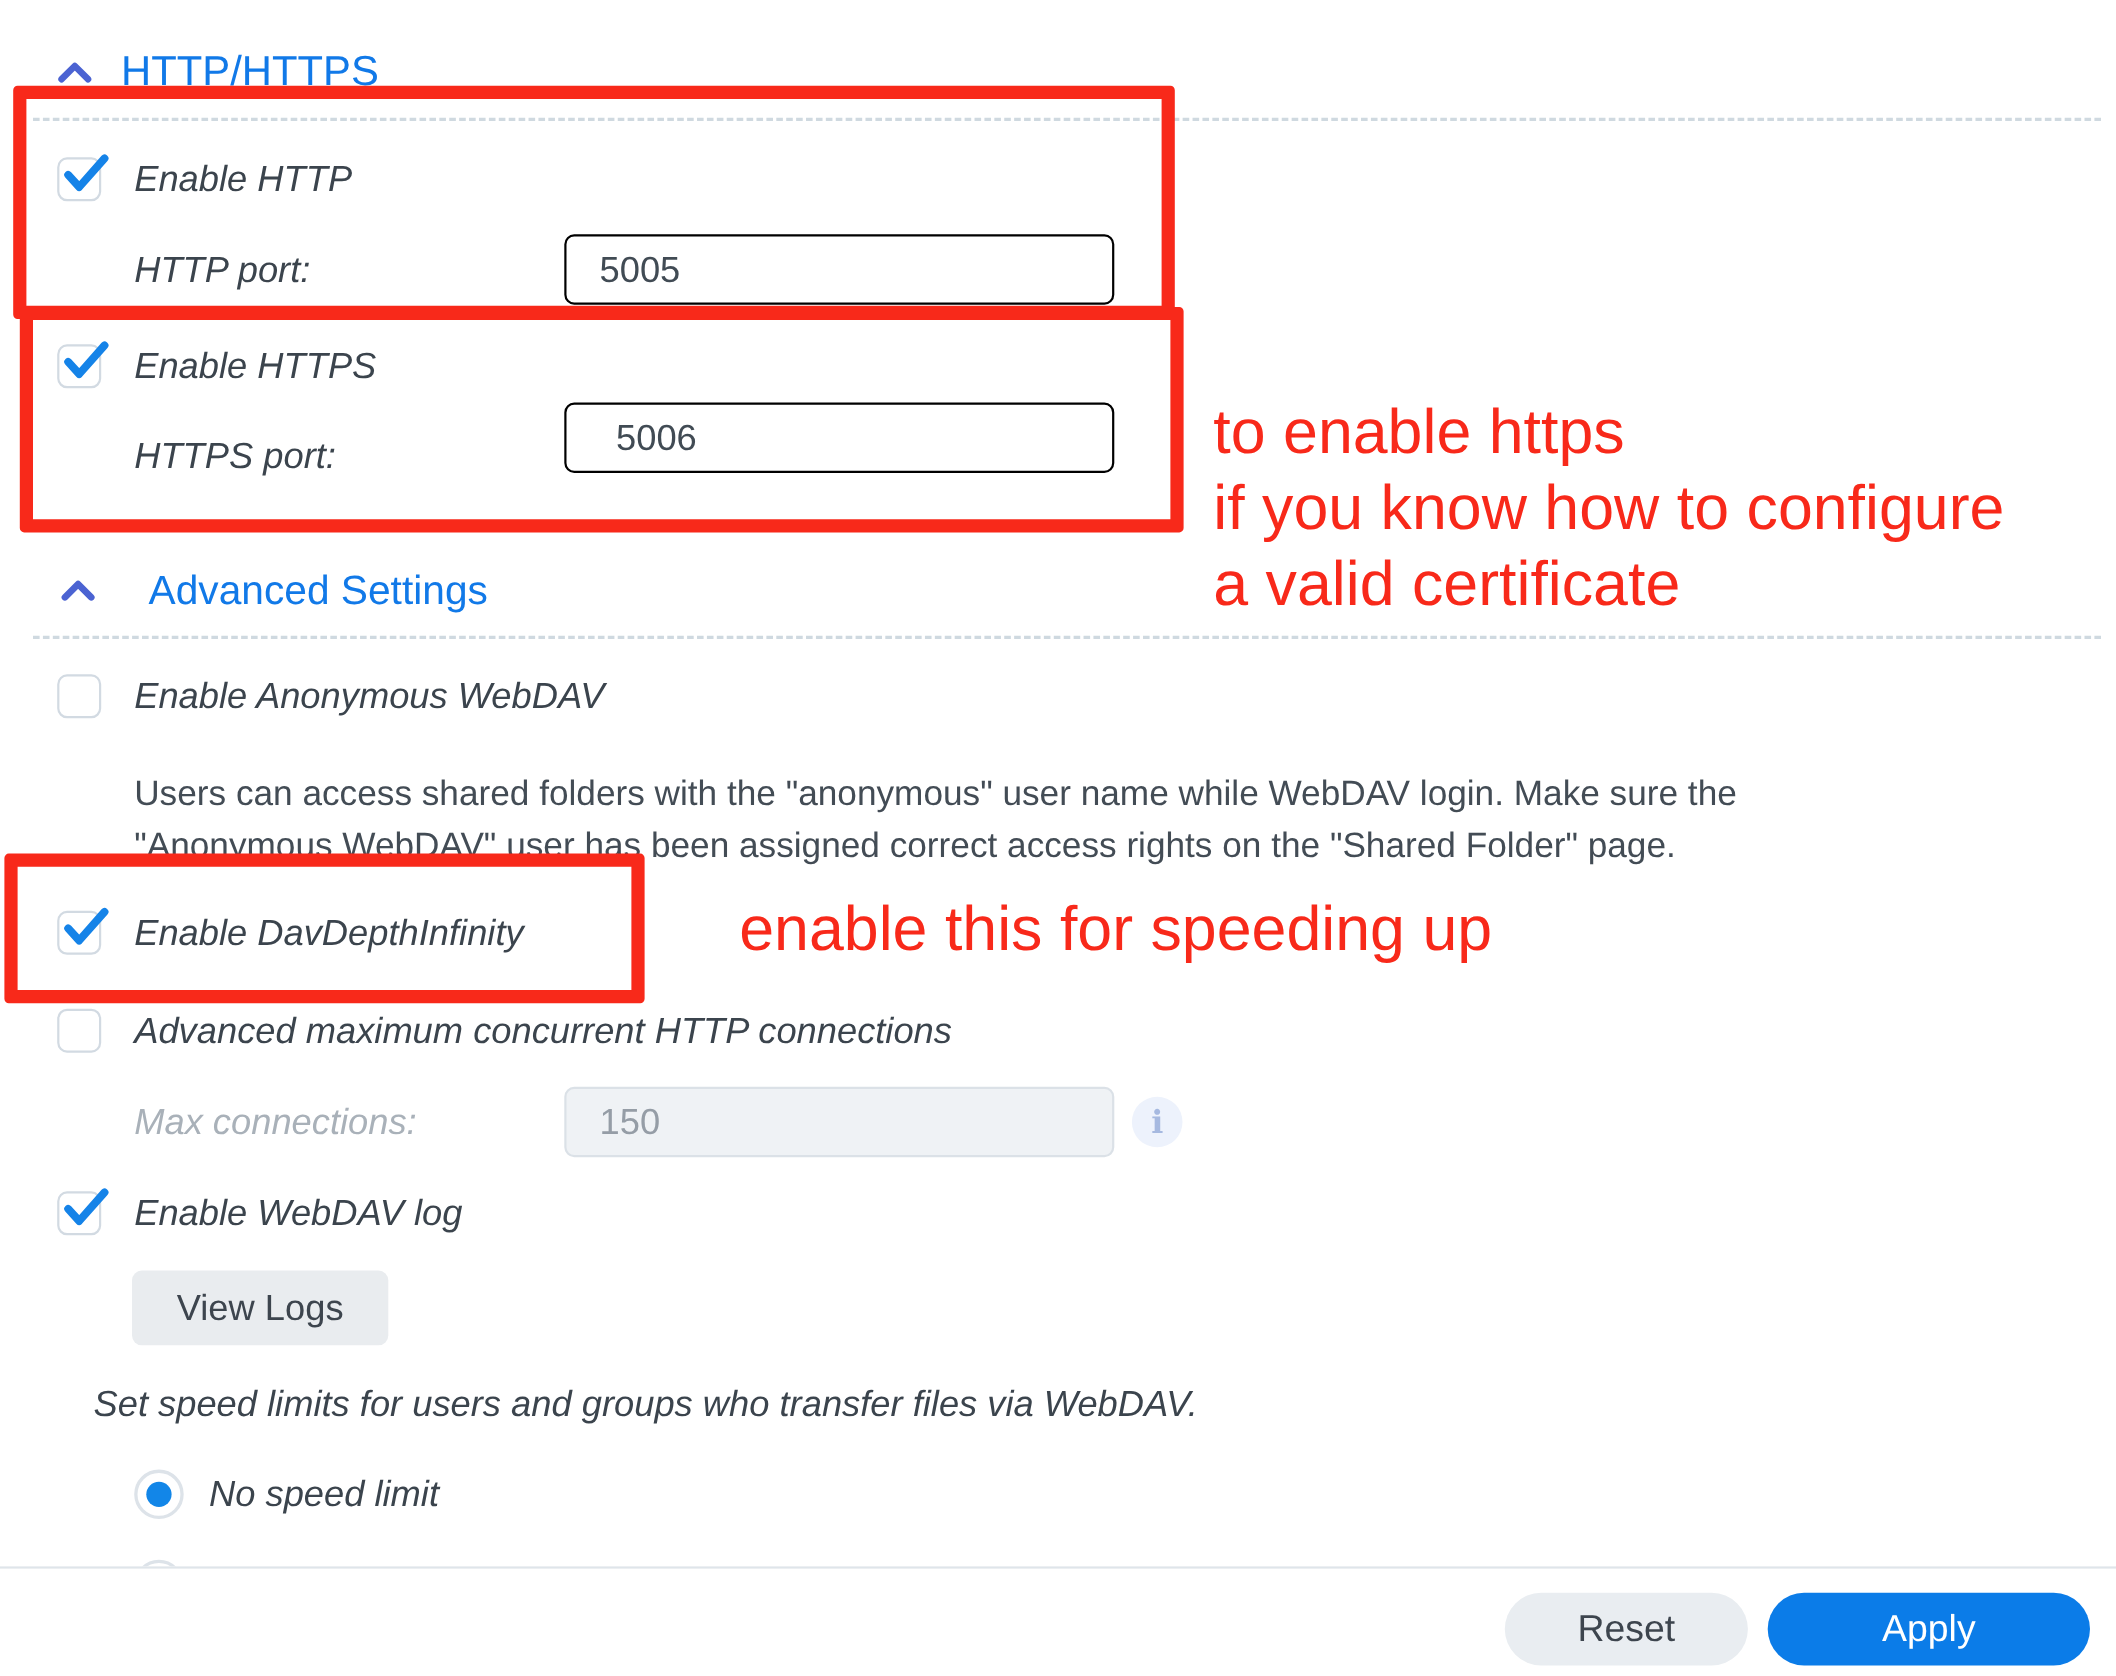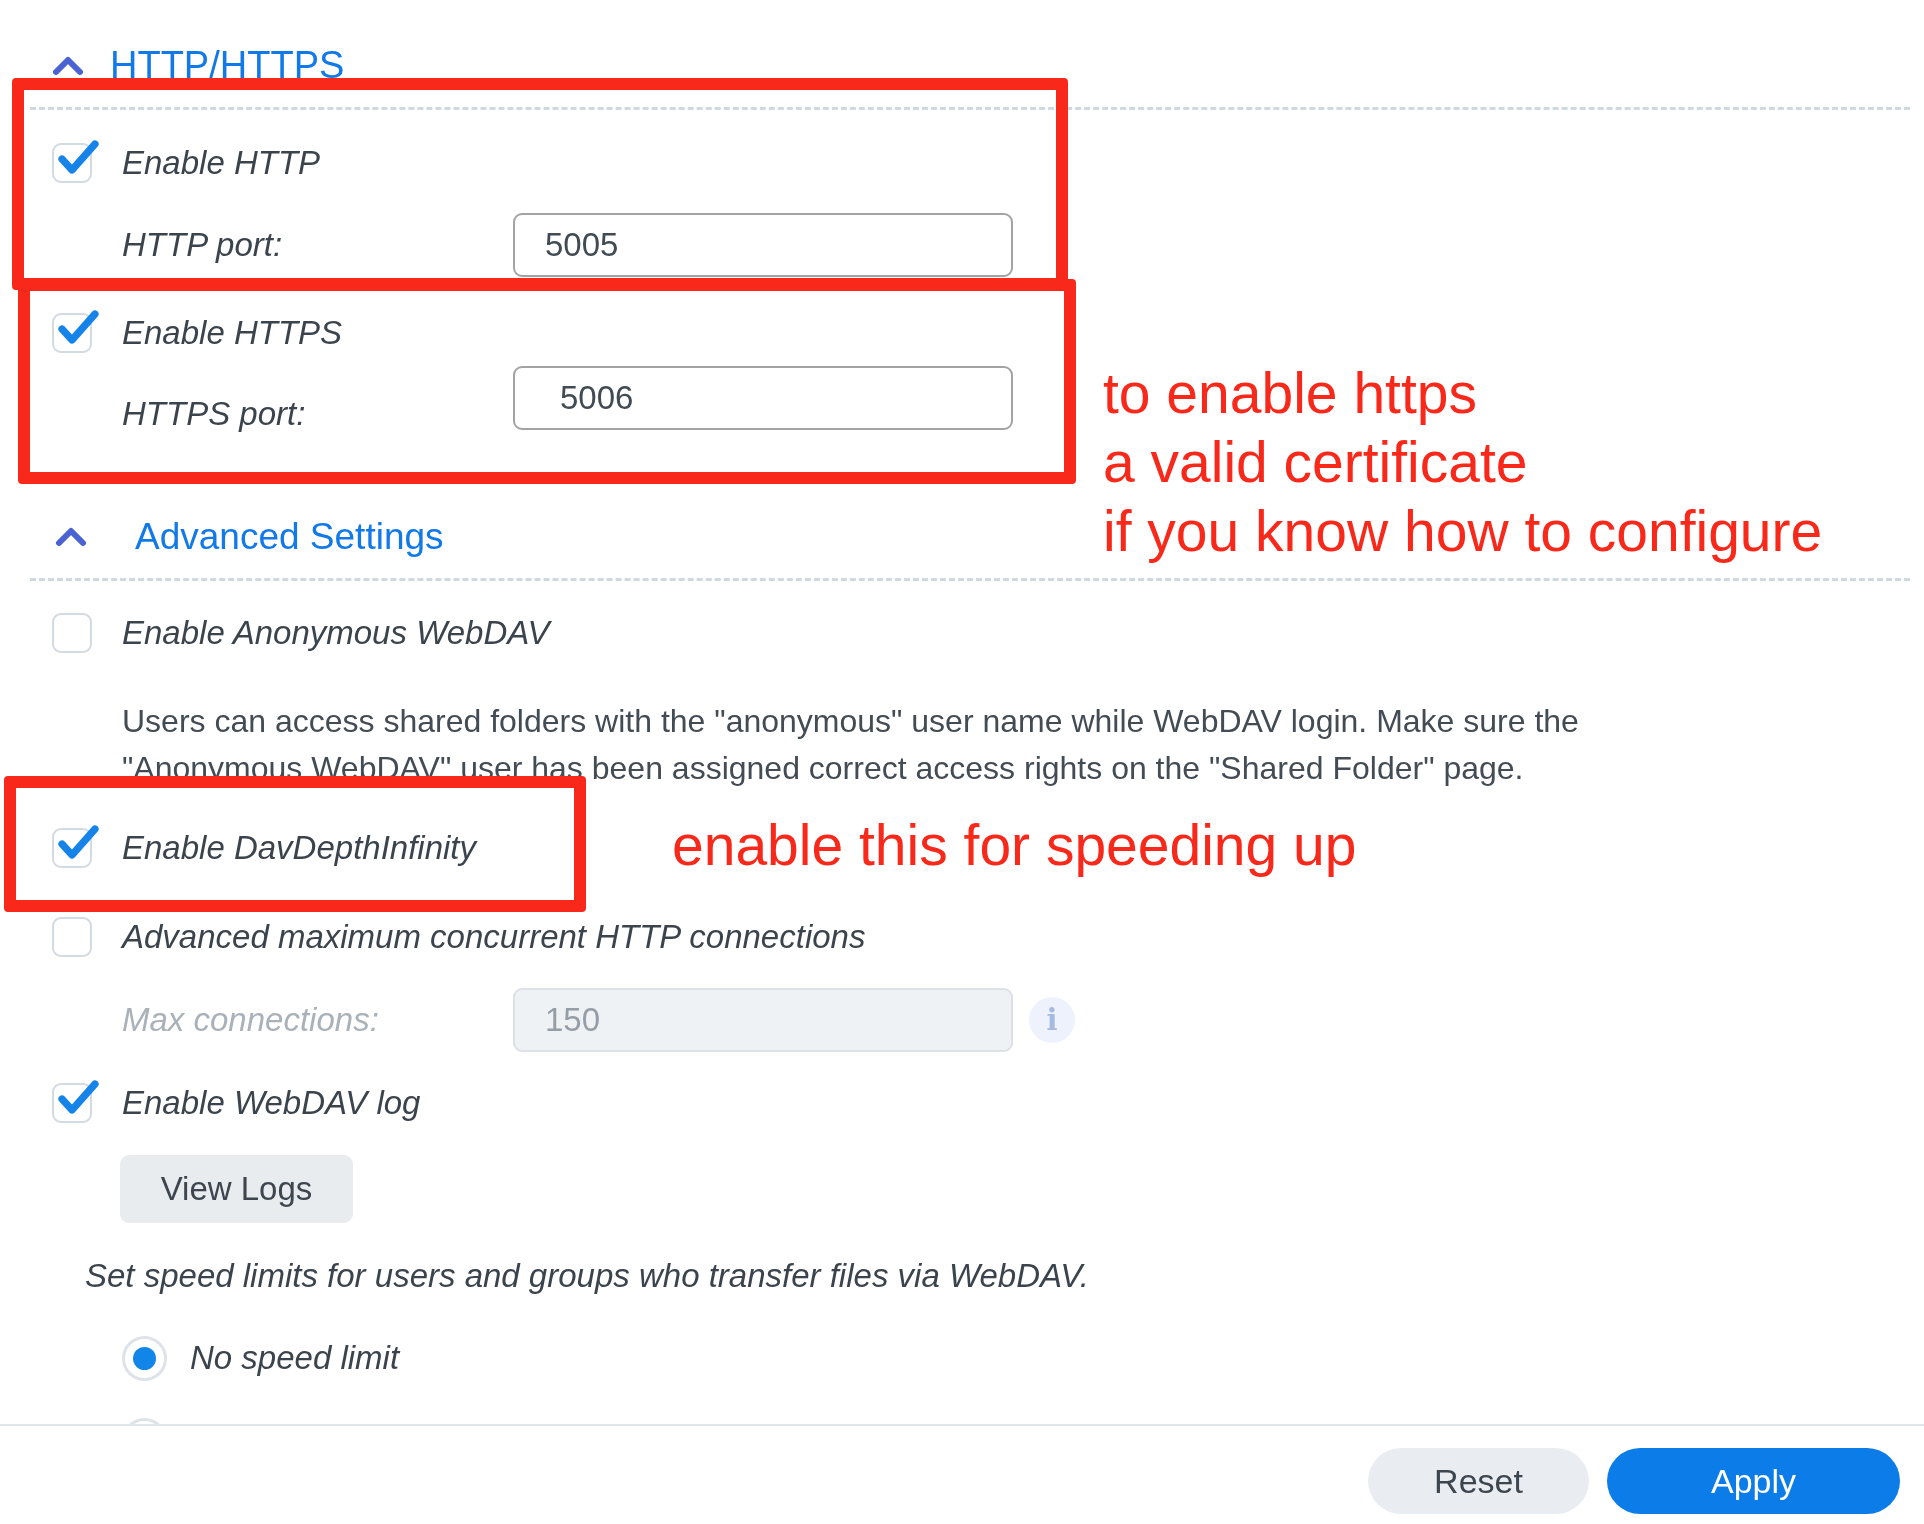--- a/index.html
+++ b/index.html
@@ -18,21 +18,21 @@
   .checkbox{width:40px;height:40px;border:2px solid #d2dae2;border-radius:9px;background:#fff;box-sizing:border-box;z-index:4;}
   .checkbox .tick{position:absolute;left:-2px;top:-10px;}
   
   .radio{width:45px;height:45px;border:3px solid #dde3e9;border-radius:50%;background:#fff;box-sizing:border-box;z-index:4;}
   .radio .dot{position:absolute;left:50%;top:50%;width:23px;height:23px;margin:-11.5px 0 0 -11.5px;border-radius:50%;background:#1286e8;}
   
   .lbl{font-size:33px;color:#3b444d;z-index:4;display:flex;align-items:center;font-style:italic;}
   .lbl-gray{color:#a9b1b9;}
   .para{font-size:32px;color:#434c55;z-index:4;}
   
-  .input{width:500px;height:64px;border:2px solid #a3a3a3;border-radius:9px;background:#fff;
+  .input{width:500px;height:64px;border:2px solid #000000;border-radius:9px;background:#fff;
     font-size:33px;color:#414b54;padding:0 0 0 30px;box-sizing:border-box;
     font-family:"Liberation Sans",sans-serif;z-index:4;display:flex;align-items:center;}
   .input.disabled{background:#eff2f5;color:#959da6;border-color:#dbe1e7;}
   
   .info{width:46px;height:46px;border-radius:50%;background:#edf2fc;color:#a6b9e0;
     font-family:"DejaVu Serif",serif;font-weight:700;font-size:29px;display:flex;
     align-items:center;justify-content:center;z-index:4;}
   
   .btn-plain{background:#e9ecef;border-radius:9px;color:#3d454e;font-size:33px;
     display:flex;align-items:center;justify-content:center;z-index:4;cursor:pointer;}
@@ -145,19 +145,19 @@
   <div class="abs footer"></div>
   <div class="abs btn-pill btn-reset" style="left:1368px;top:1448px;width:221px;height:66px;">Reset</div>
   <div class="abs btn-pill btn-apply" style="left:1607px;top:1448px;width:293px;height:66px;">Apply</div>
 
   <div class="abs redbox" style="left:12px;top:78px;width:1056px;height:212px;"></div>
   <div class="abs redbox" style="left:18px;top:279px;width:1058px;height:205px;"></div>
   <div class="abs redbox" style="left:4px;top:776px;width:582px;height:136px;"></div>
 
   <div class="abs rednote" style="left:1103px;top:359px;">
     <div>to enable https</div>
+    <div>if you know how to configure</div>
     <div>a valid certificate</div>
-    <div>if you know how to configure</div>
   </div>
 
   <div class="abs rednote" style="left:672px;top:811px;">enable this for speeding up</div>
 
 </div>
 
 </body></html>

